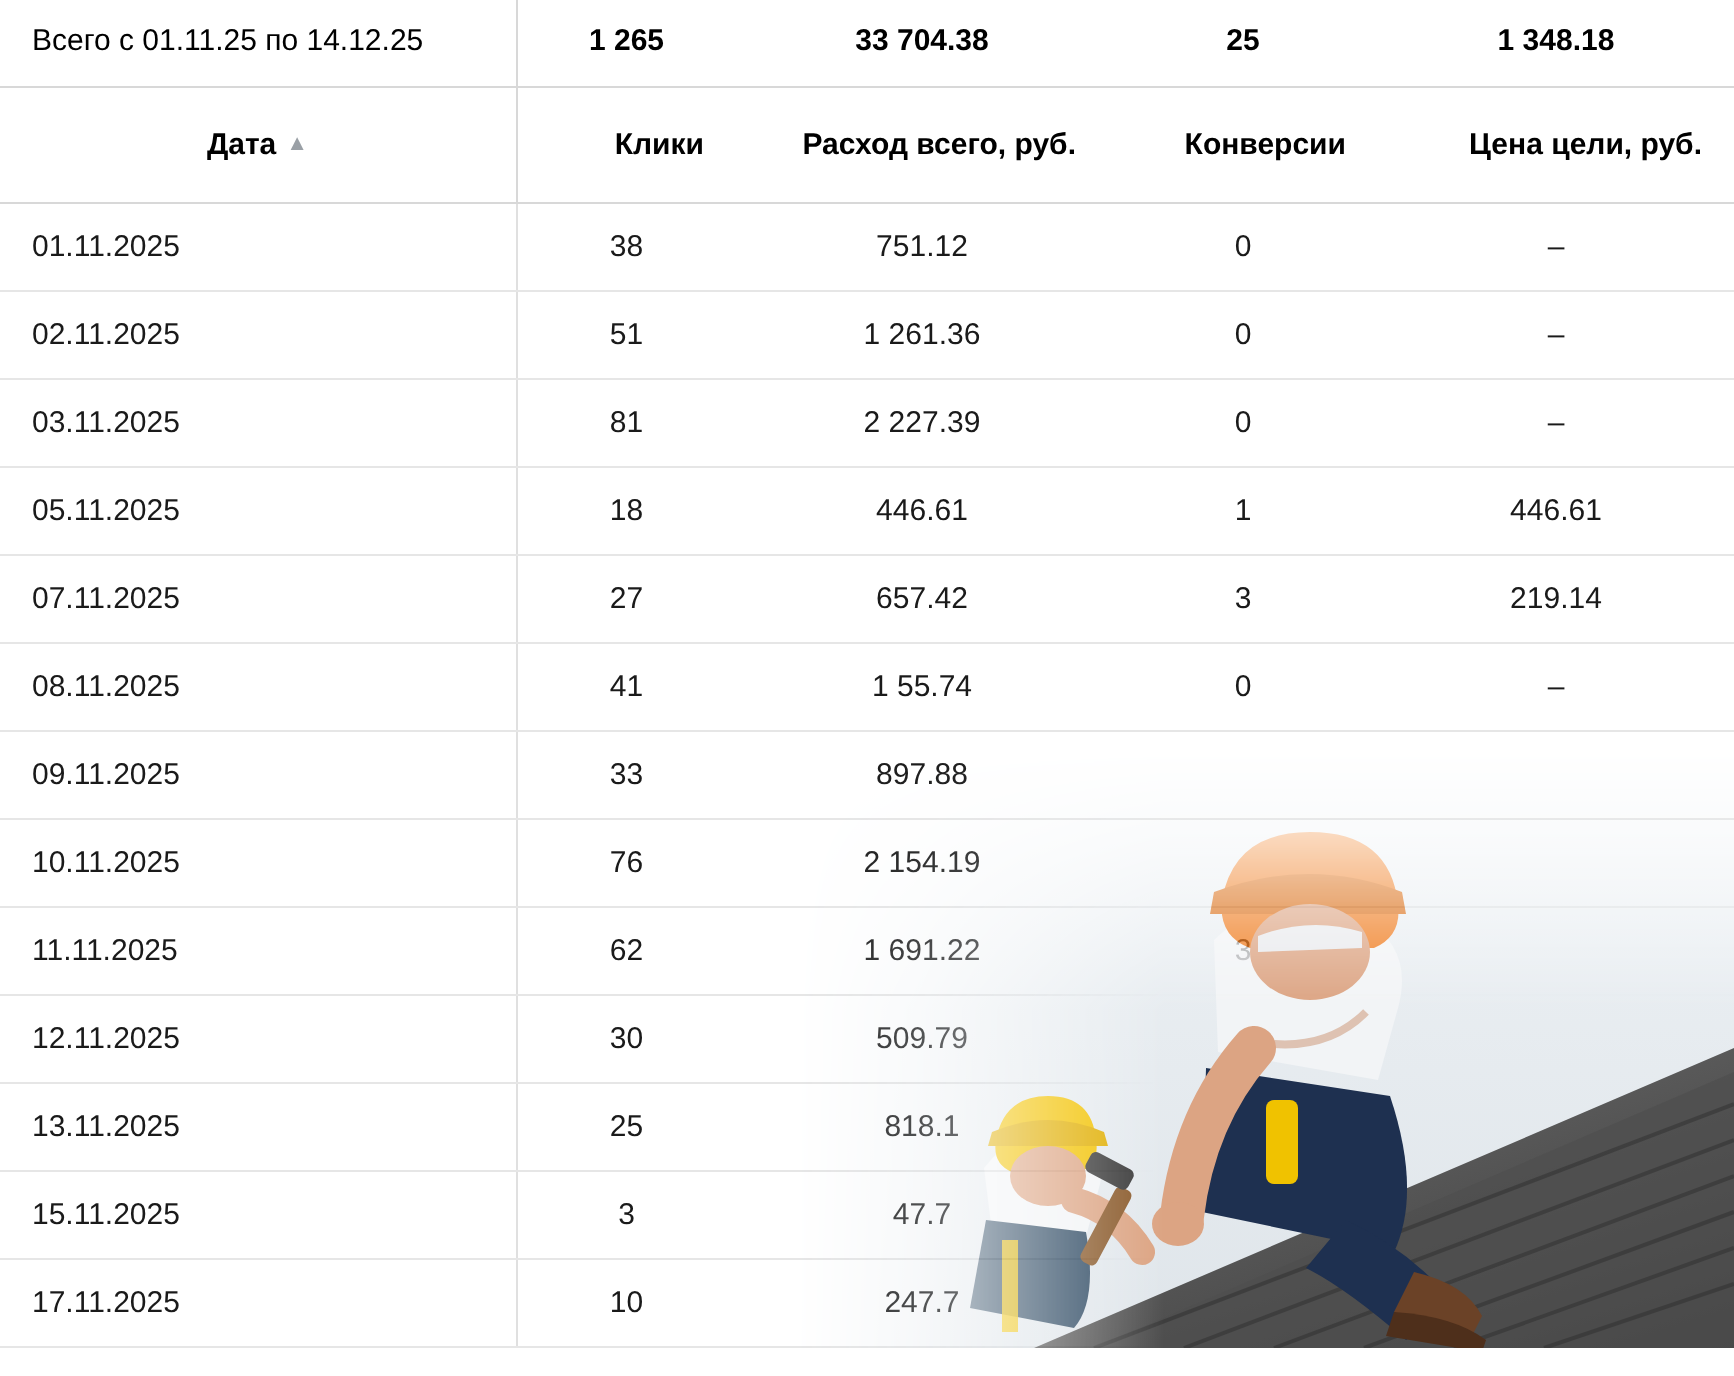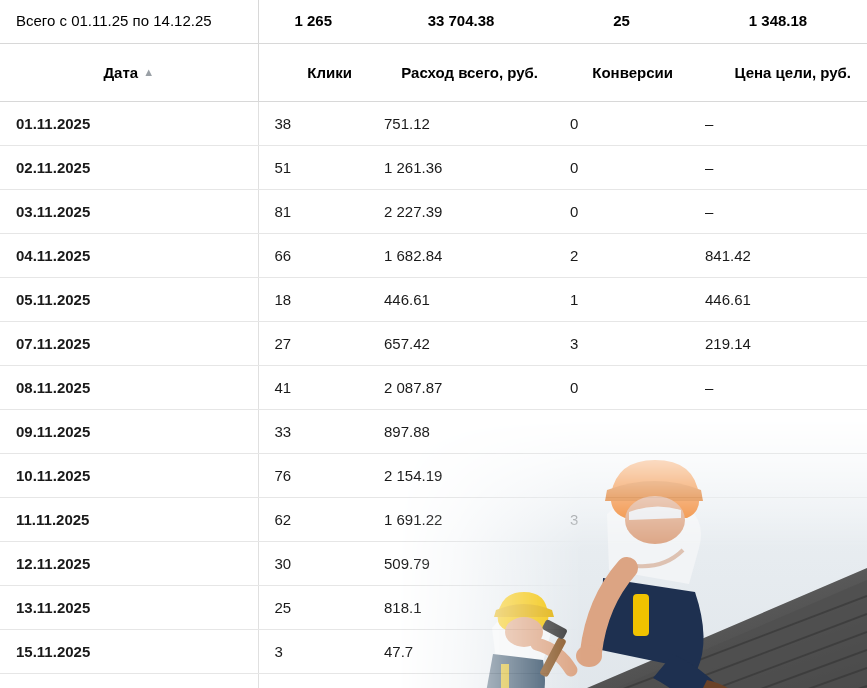--- a/index.html
+++ b/index.html
@@ -73,23 +73,22 @@
     color: #1a1a1a;
     padding: 13px 16px 13px 16px;
     border-bottom: 1px solid #e6e6e6;
     background: #ffffff;
     vertical-align: middle;
     white-space: nowrap;
   }
   tbody tr.row td.label {
     text-align: left;
     border-right: 1px solid #e0e0e0;
-    font-weight: bold;
-  }
-  tbody tr.row td.num { text-align: left; }
+  }
+  tbody tr.row td.num { text-align: center; }
 
   
   #photo {
     position: absolute;
     right: 0;
     bottom: 0;
     width: 470px;
     height: 300px;
     overflow: hidden;
     pointer-events: none;
@@ -153,44 +152,37 @@
           <td class="num">–</td>
         </tr>
         <tr class="row">
           <td class="label">03.11.2025</td>
           <td class="num">81</td>
           <td class="num">2 227.39</td>
           <td class="num">0</td>
           <td class="num">–</td>
         </tr>
         <tr class="row">
-          <td class="label">04.11.2025</td>
-          <td class="num">66</td>
-          <td class="num">1 682.84</td>
-          <td class="num">2</td>
-          <td class="num">841.42</td>
-        </tr>
-        <tr class="row">
           <td class="label">05.11.2025</td>
           <td class="num">18</td>
           <td class="num">446.61</td>
           <td class="num">1</td>
           <td class="num">446.61</td>
         </tr>
         <tr class="row">
           <td class="label">07.11.2025</td>
           <td class="num">27</td>
           <td class="num">657.42</td>
           <td class="num">3</td>
           <td class="num">219.14</td>
         </tr>
         <tr class="row">
           <td class="label">08.11.2025</td>
           <td class="num">41</td>
-          <td class="num">2 087.87</td>
+          <td class="num">1 55.74</td>
           <td class="num">0</td>
           <td class="num">–</td>
         </tr>
         <tr class="row">
           <td class="label">09.11.2025</td>
           <td class="num">33</td>
           <td class="num">897.88</td>
           <td class="num"></td>
           <td class="num"></td>
         </tr>

